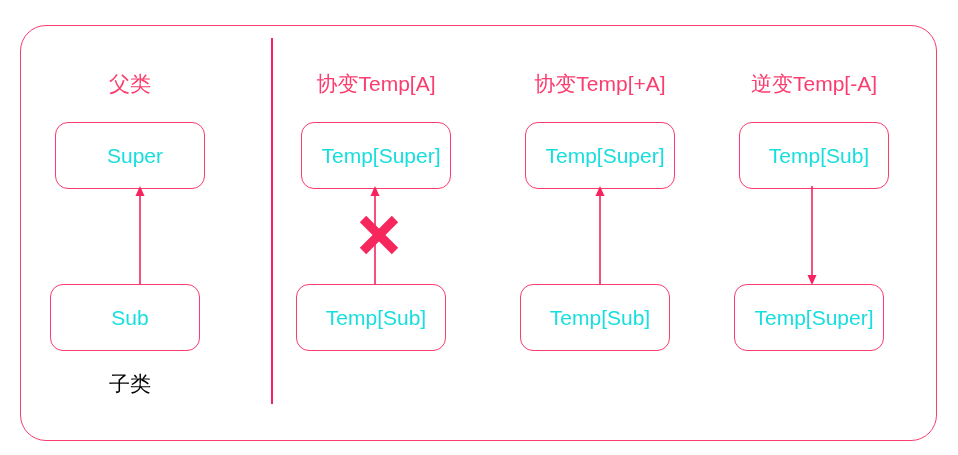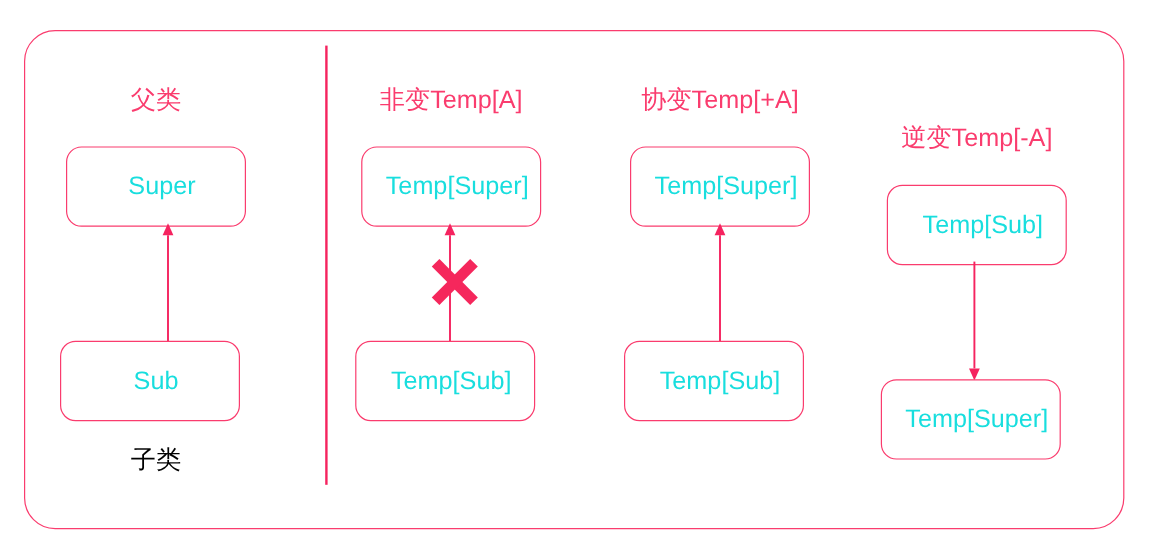--- a/index.html
+++ b/index.html
@@ -46,21 +46,21 @@
   
   .column {
     position: absolute;
     top: 0;
     width: 240px;
     height: 419px;
   }
   .col-1 { left: 10px; }
   .col-2 { left: 256px; }
   .col-3 { left: 480px; text-decoration: underline; }
-  .col-4 { left: 694px; margin-top: 32px; }
+  .col-4 { left: 694px; }
 
   
   .col-title {
     position: absolute;
     top: 70px;
     width: 240px;
     text-align: center;
     font-size: 21px;
     line-height: 28px;
     color: #FA3C6E;
@@ -145,21 +145,21 @@
     </svg>
 
     <div class="node node-bottom">
       <span>Sub</span>
     </div>
 
     <div class="col-caption cjk">子类</div>
   </div>
 
   <div class="column col-2">
-    <div class="col-title cjk">非变Temp[A]</div>
+    <div class="col-title cjk">协变Temp[A]</div>
 
     <div class="node node-top">
       <span>Temp[Super]</span>
     </div>
 
     <svg class="connector" viewBox="0 0 150 100" width="150" height="100">
       <line x1="74" y1="99" x2="74" y2="10" stroke="#F5235F" stroke-width="1.6"></line>
       <polygon points="74,0 69.5,10 78.5,10" fill="#F5235F"></polygon>
     </svg>
 

